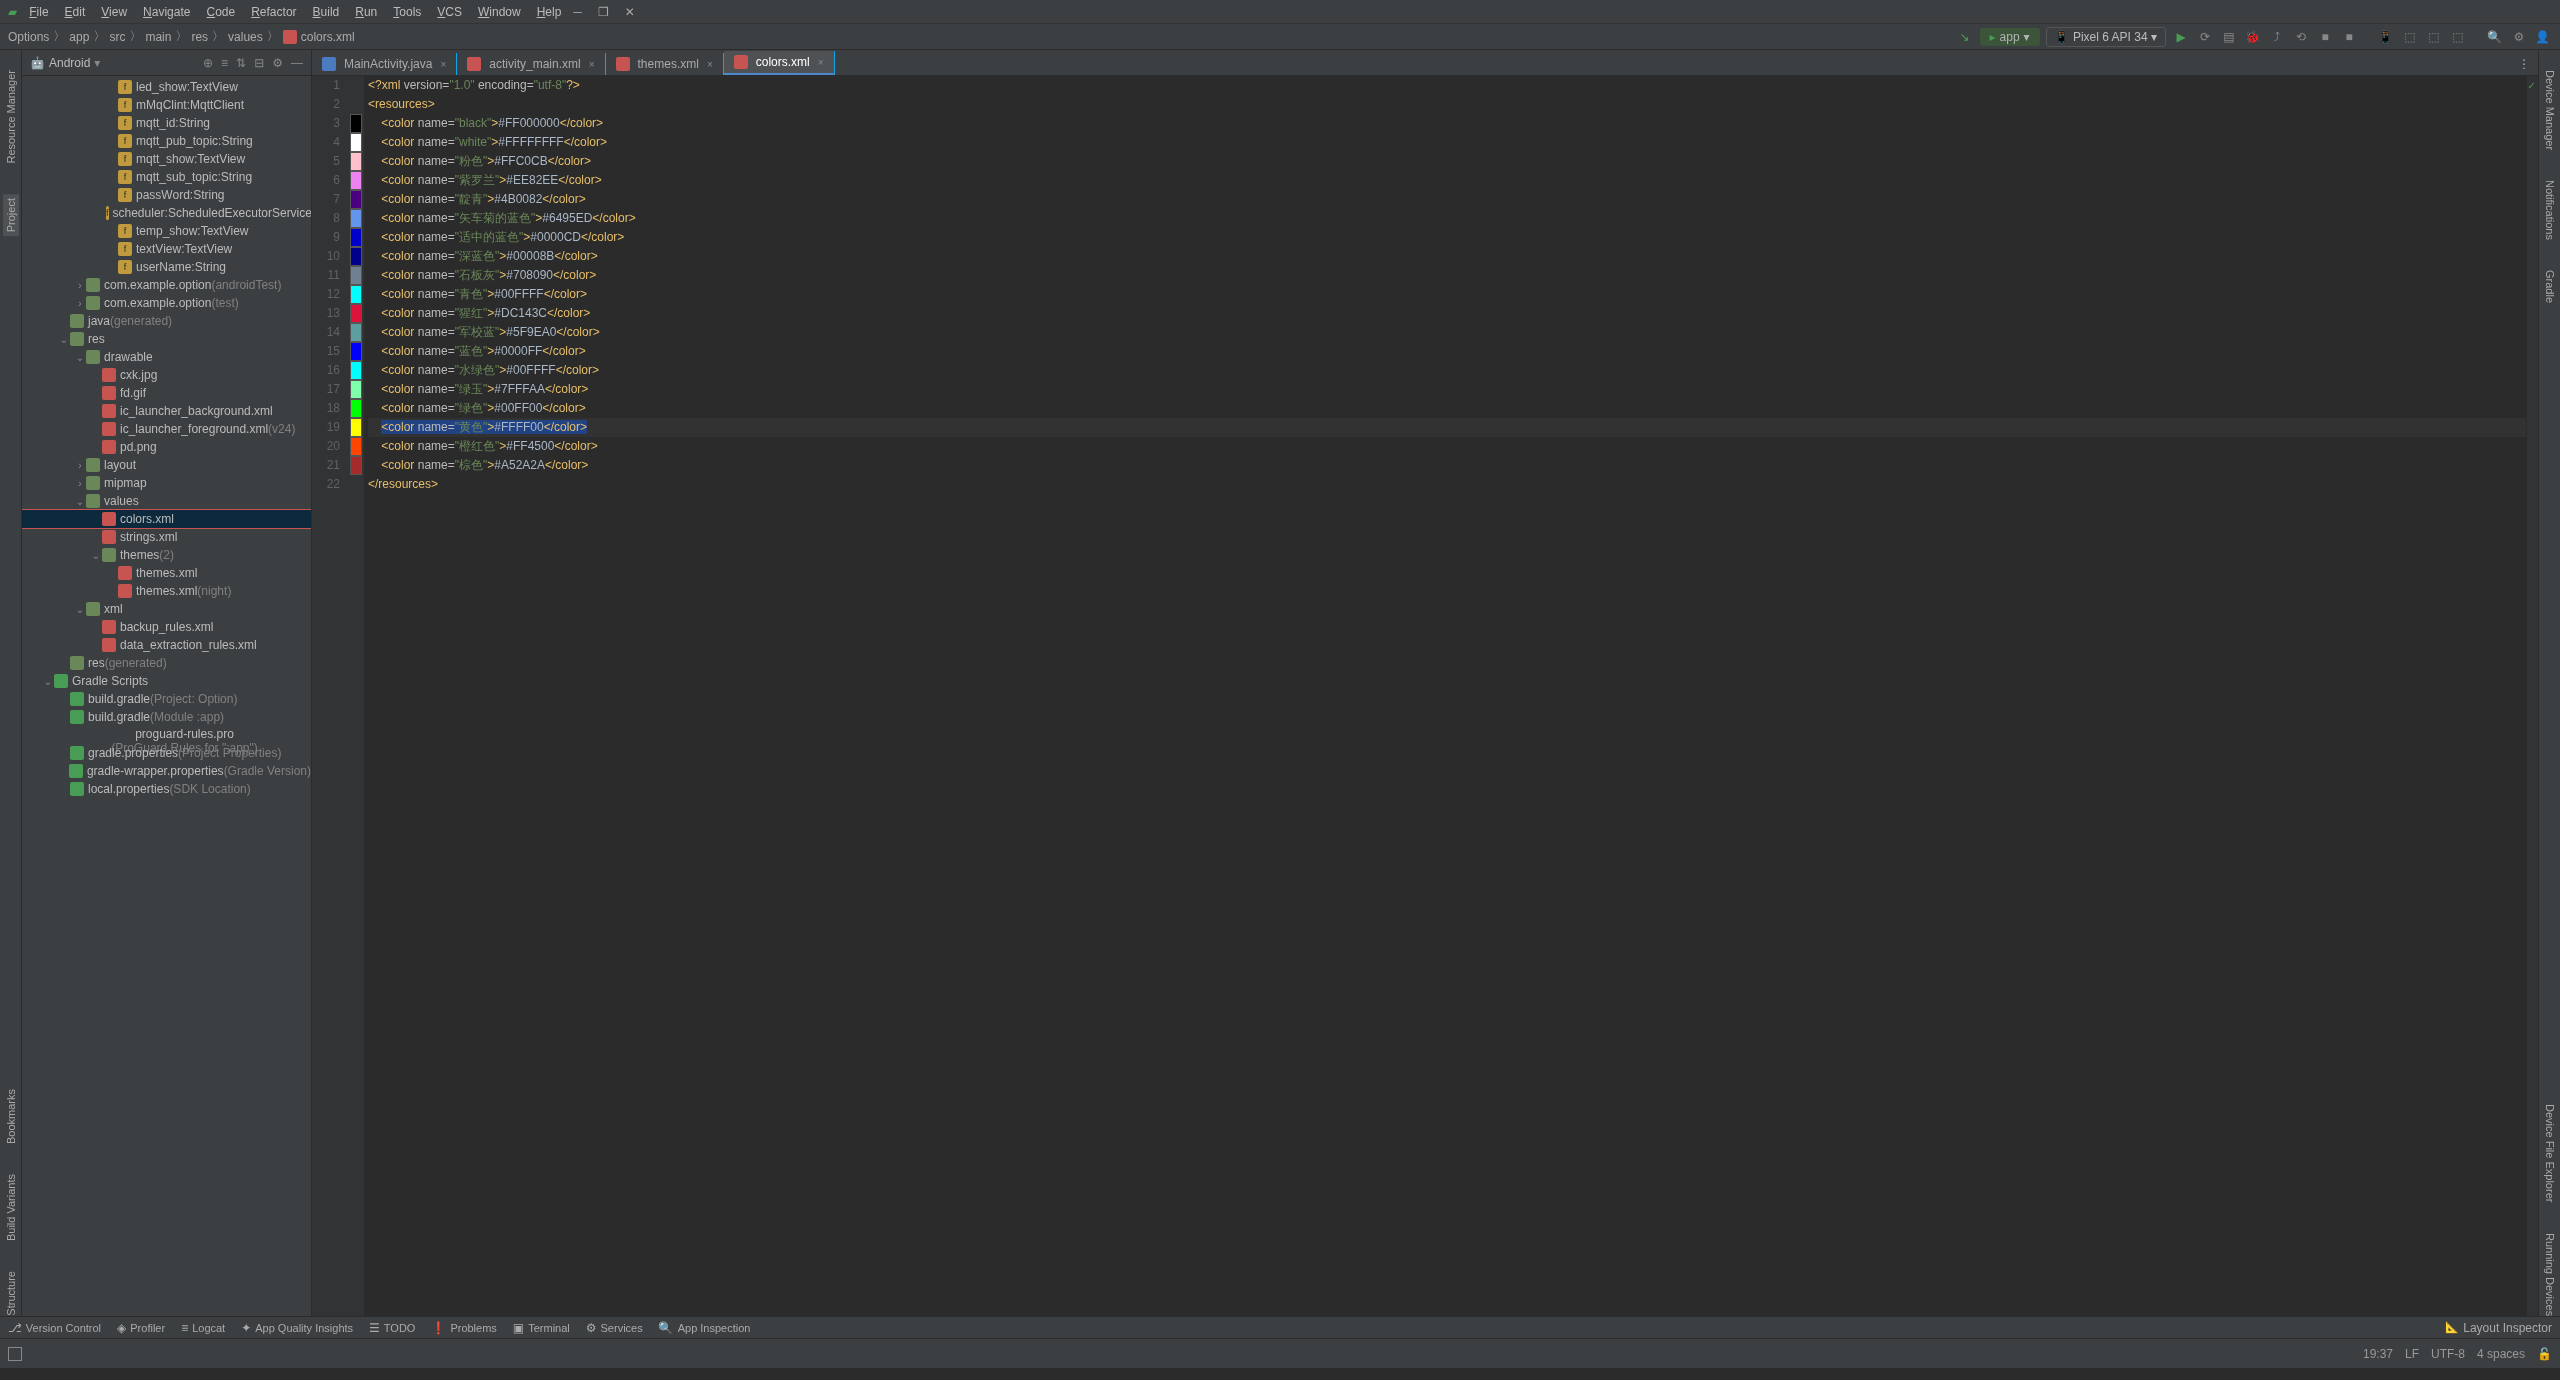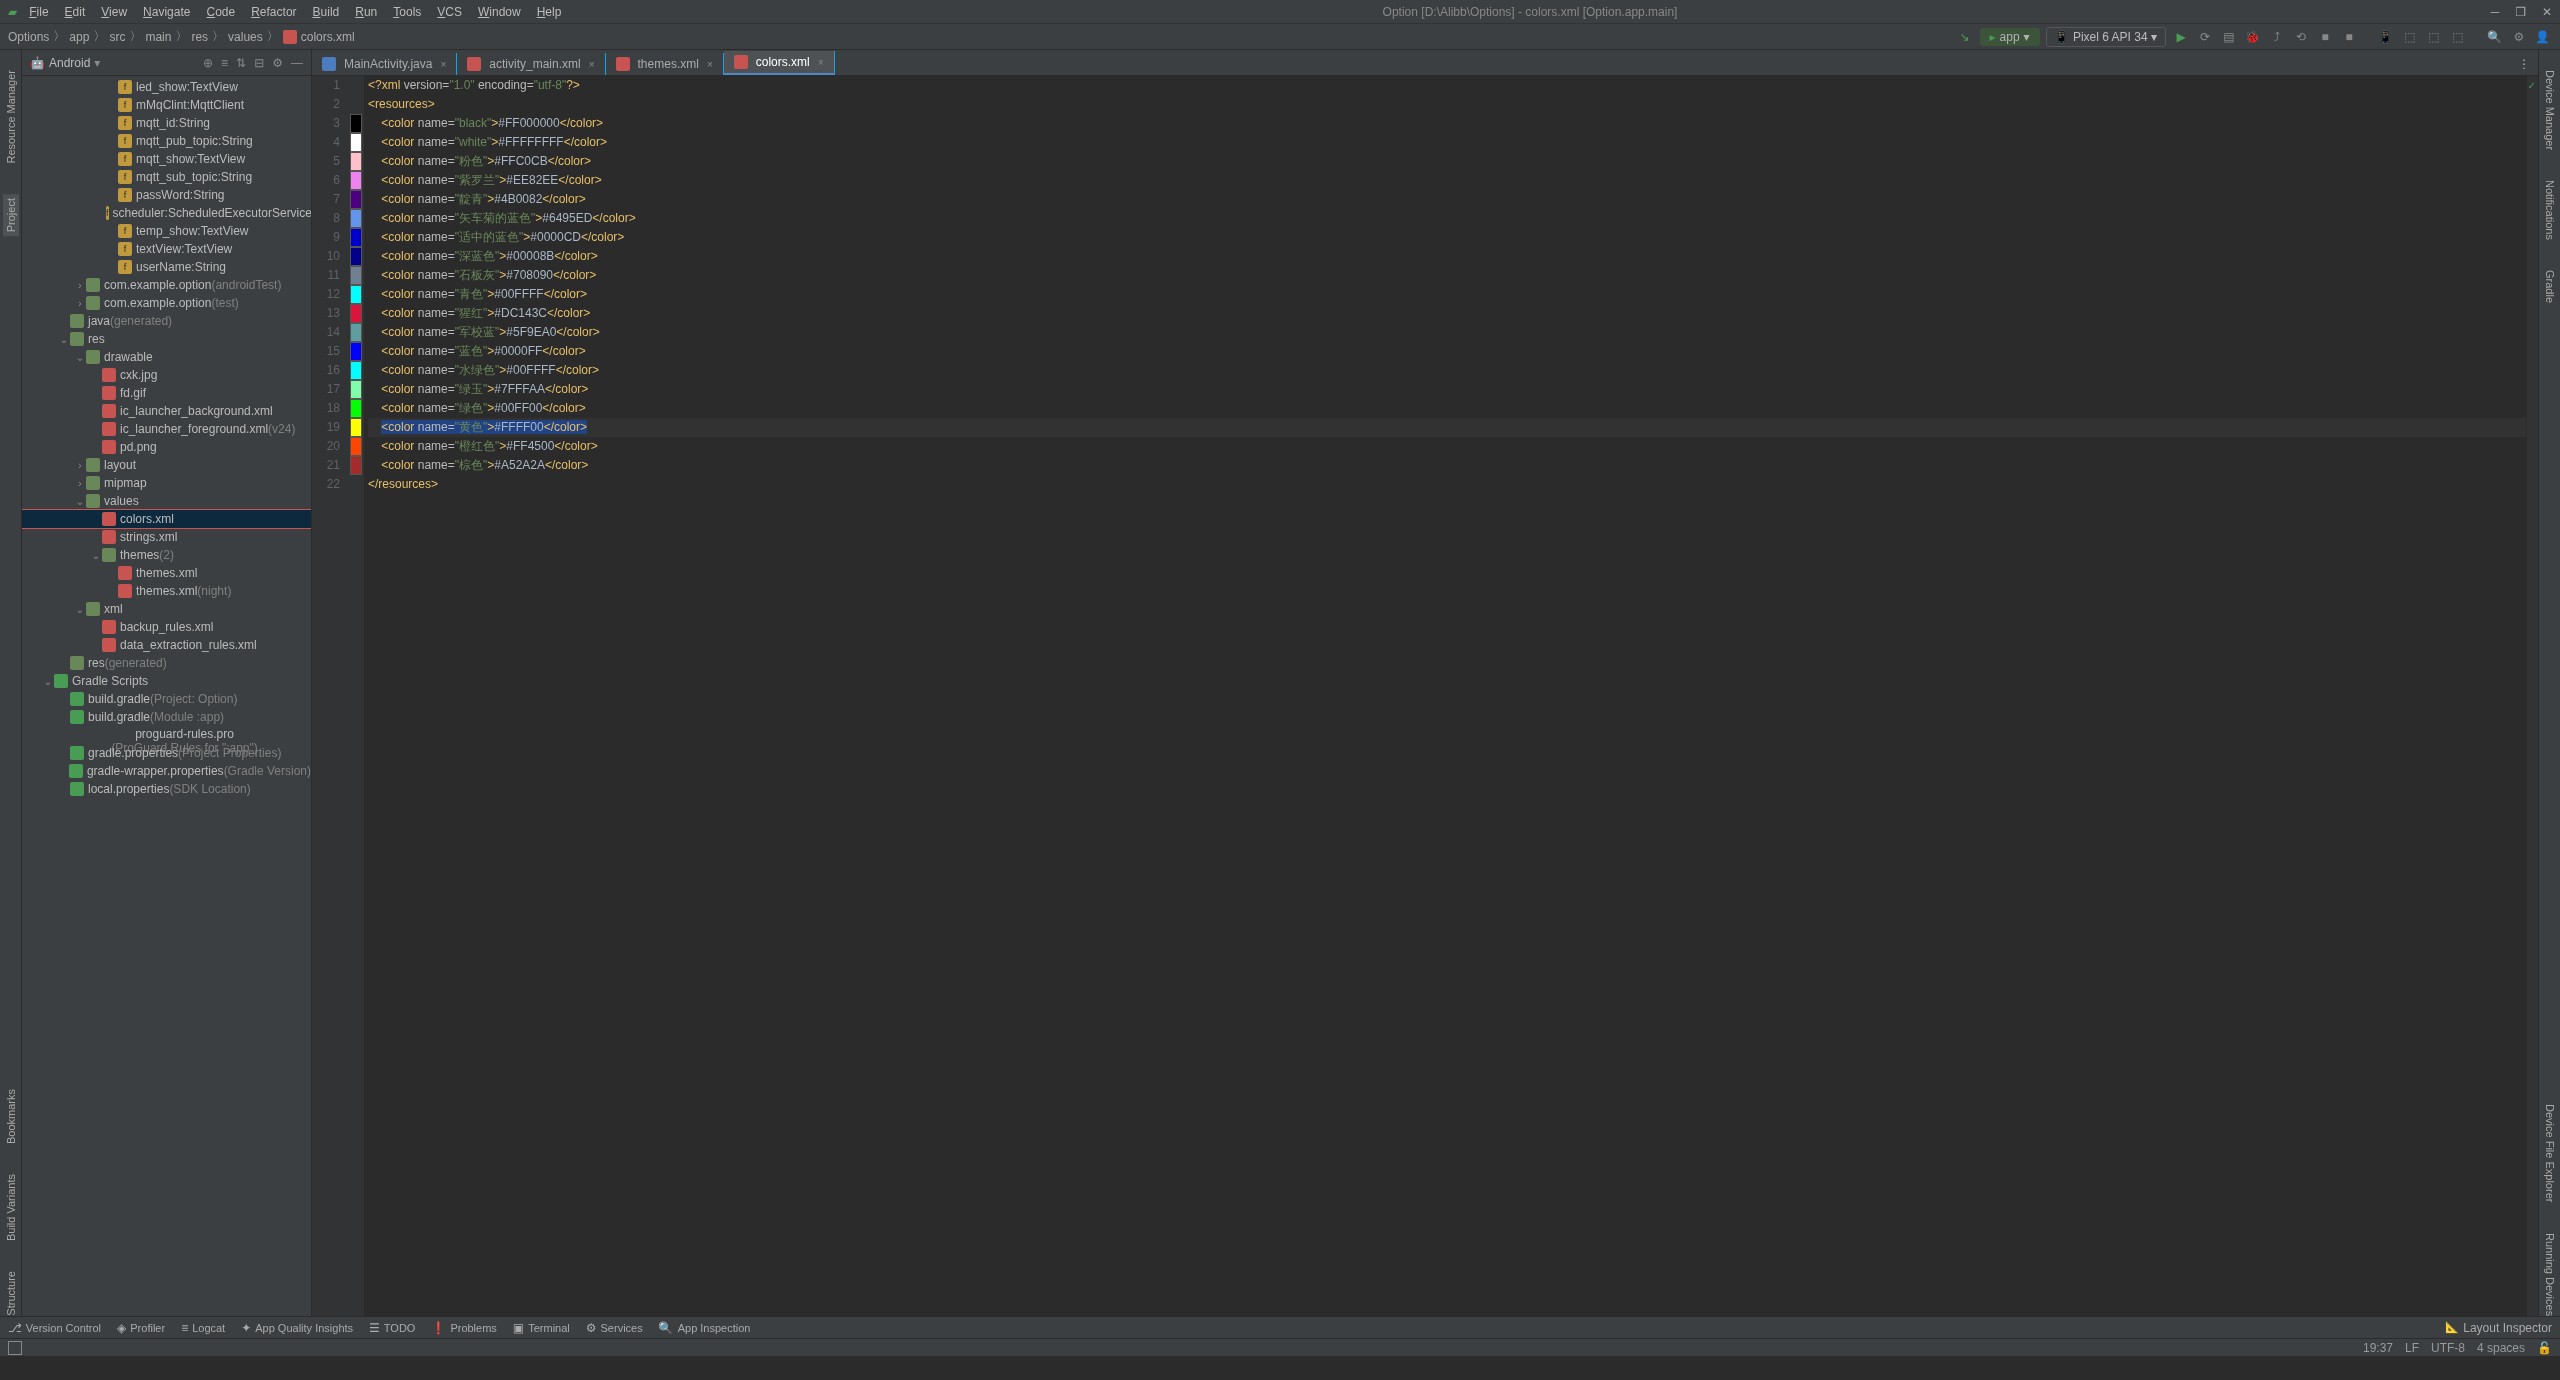--- a/index.html
+++ b/index.html
@@ -58,21 +58,21 @@
 .k-attr { color: #bababa; }
 .k-str { color: #6a8759; }
 .k-txt { color: #a9b7c6; }
 .k-xml { color: #e8bf6a; }
 .caret { background: #214283; padding: 0 0; }
 .ed-map { width: 12px; background: #313335; border-left: 1px solid #2b2b2b; position: relative; }
 .map-ok { position: absolute; top: 4px; right: 2px; color: #499c54; font-size: 10px; }
 .bc-editor { height: 22px; background: #3c3f41; border-top: 1px solid #2b2b2b; display: flex; align-items: center; padding: 0 12px; gap: 8px; color: #aaa; }
 .bottom-bar { height: 22px; background: #3c3f41; border-top: 1px solid #2b2b2b; display: flex; align-items: center; padding: 0 8px; gap: 16px; }
 .bb-item { display: flex; align-items: center; gap: 4px; color: #aaa; cursor: pointer; font-size: 11px; }
-.status-bar { height: 18px; background: #3c3f41; border-top: 1px solid #2b2b2b; display: flex; align-items: center; padding: 0 8px; }
+.status-bar { height: 30px; background: #3c3f41; border-top: 1px solid #2b2b2b; display: flex; align-items: center; padding: 0 8px; }
 .status-right { margin-left: auto; display: flex; gap: 12px; color: #999; font-size: 11px; }
 .square { width: 14px; height: 14px; border: 1px solid #888; }
 .divider { border-right: 1px solid #555; height: 100%; margin-right: 6px; }
 </style>
 </head>
 <body style="transform: scale(1);">
 
 <div class="menu-bar">
   <span style="color:#499c54;">▰</span>
   <div id="menu-items" style="display: inline-flex;">
@@ -82,21 +82,20 @@
       <span class="menu-item"><u>N</u>avigate</span>
       <span class="menu-item"><u>C</u>ode</span>
       <span class="menu-item"><u>R</u>efactor</span>
       <span class="menu-item"><u>B</u>uild</span>
       <span class="menu-item"><u>R</u>un</span>
       <span class="menu-item"><u>T</u>ools</span>
       <span class="menu-item"><u>V</u>CS</span>
       <span class="menu-item"><u>W</u>indow</span>
       <span class="menu-item"><u>H</u>elp</span>
     </div>
-  <span class="title-text">Option [D:\Alibb\Options] - colors.xml [Option.app.main]</span>
   <div class="win-btns">
     <span>─</span>
     <span>❐</span>
     <span>✕</span>
   </div>
 </div>
 
 <div class="nav-bar">
   <div class="breadcrumb" id="breadcrumb">
       <span>Options</span>

